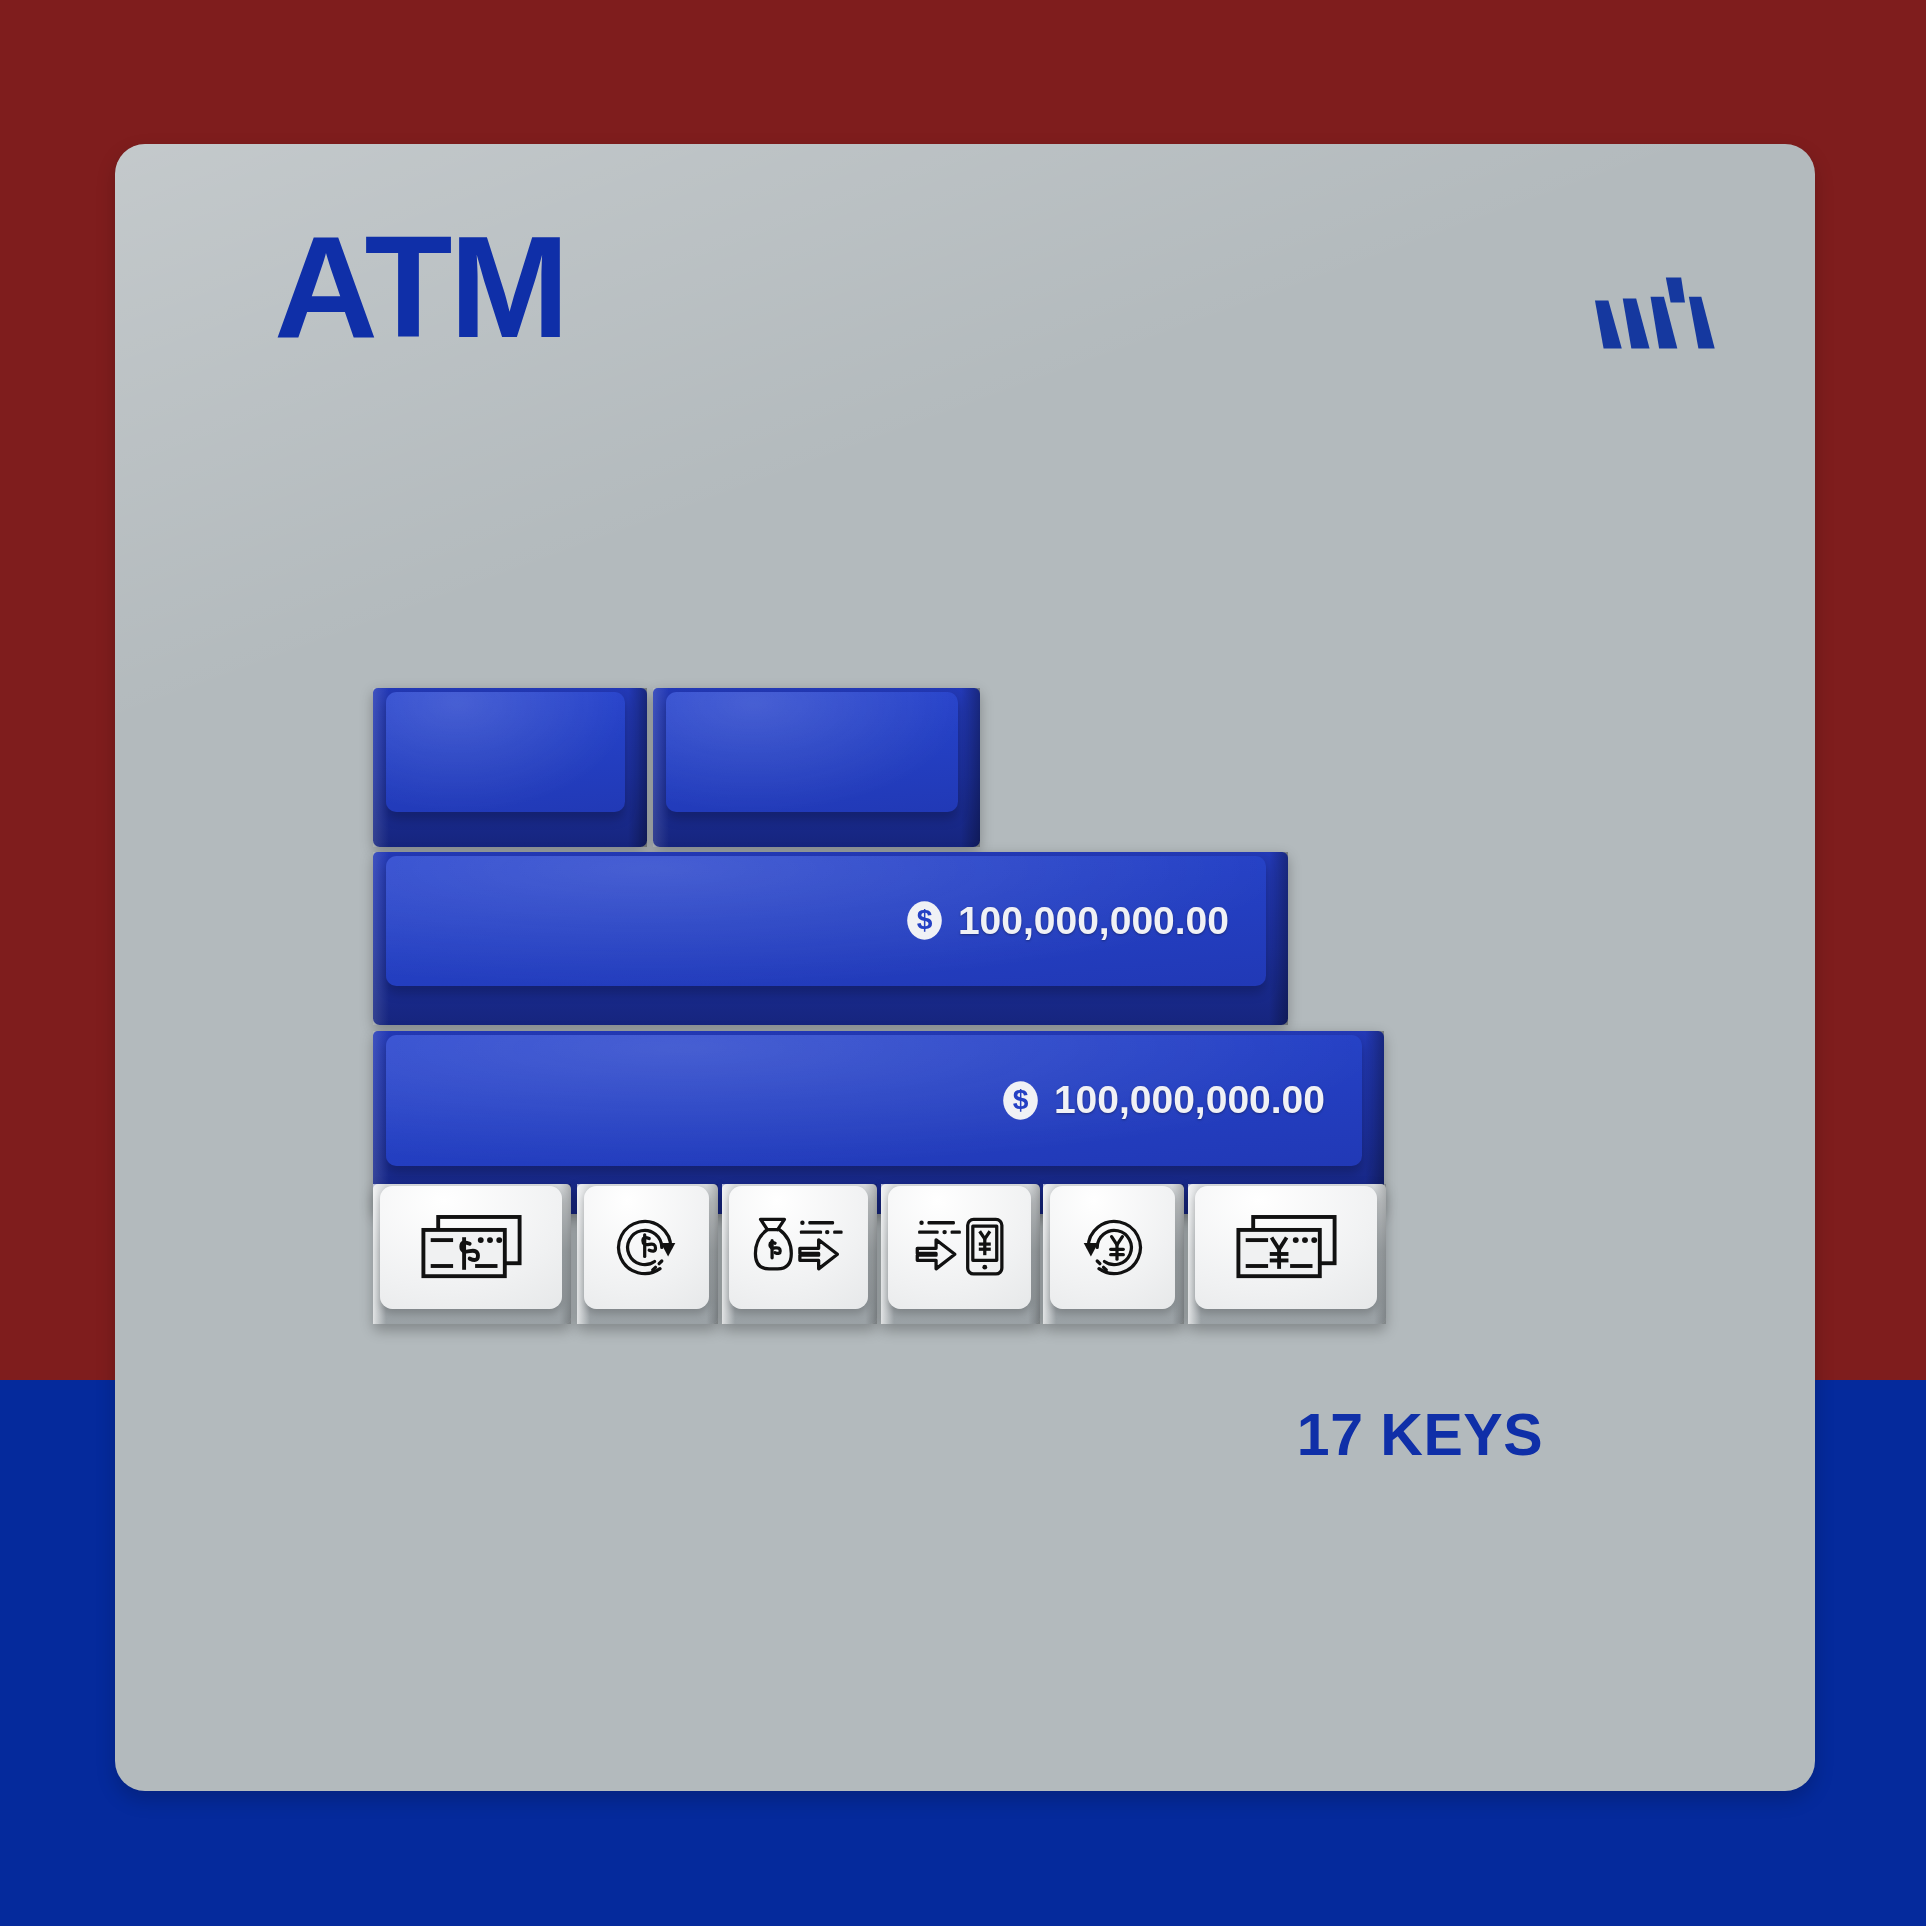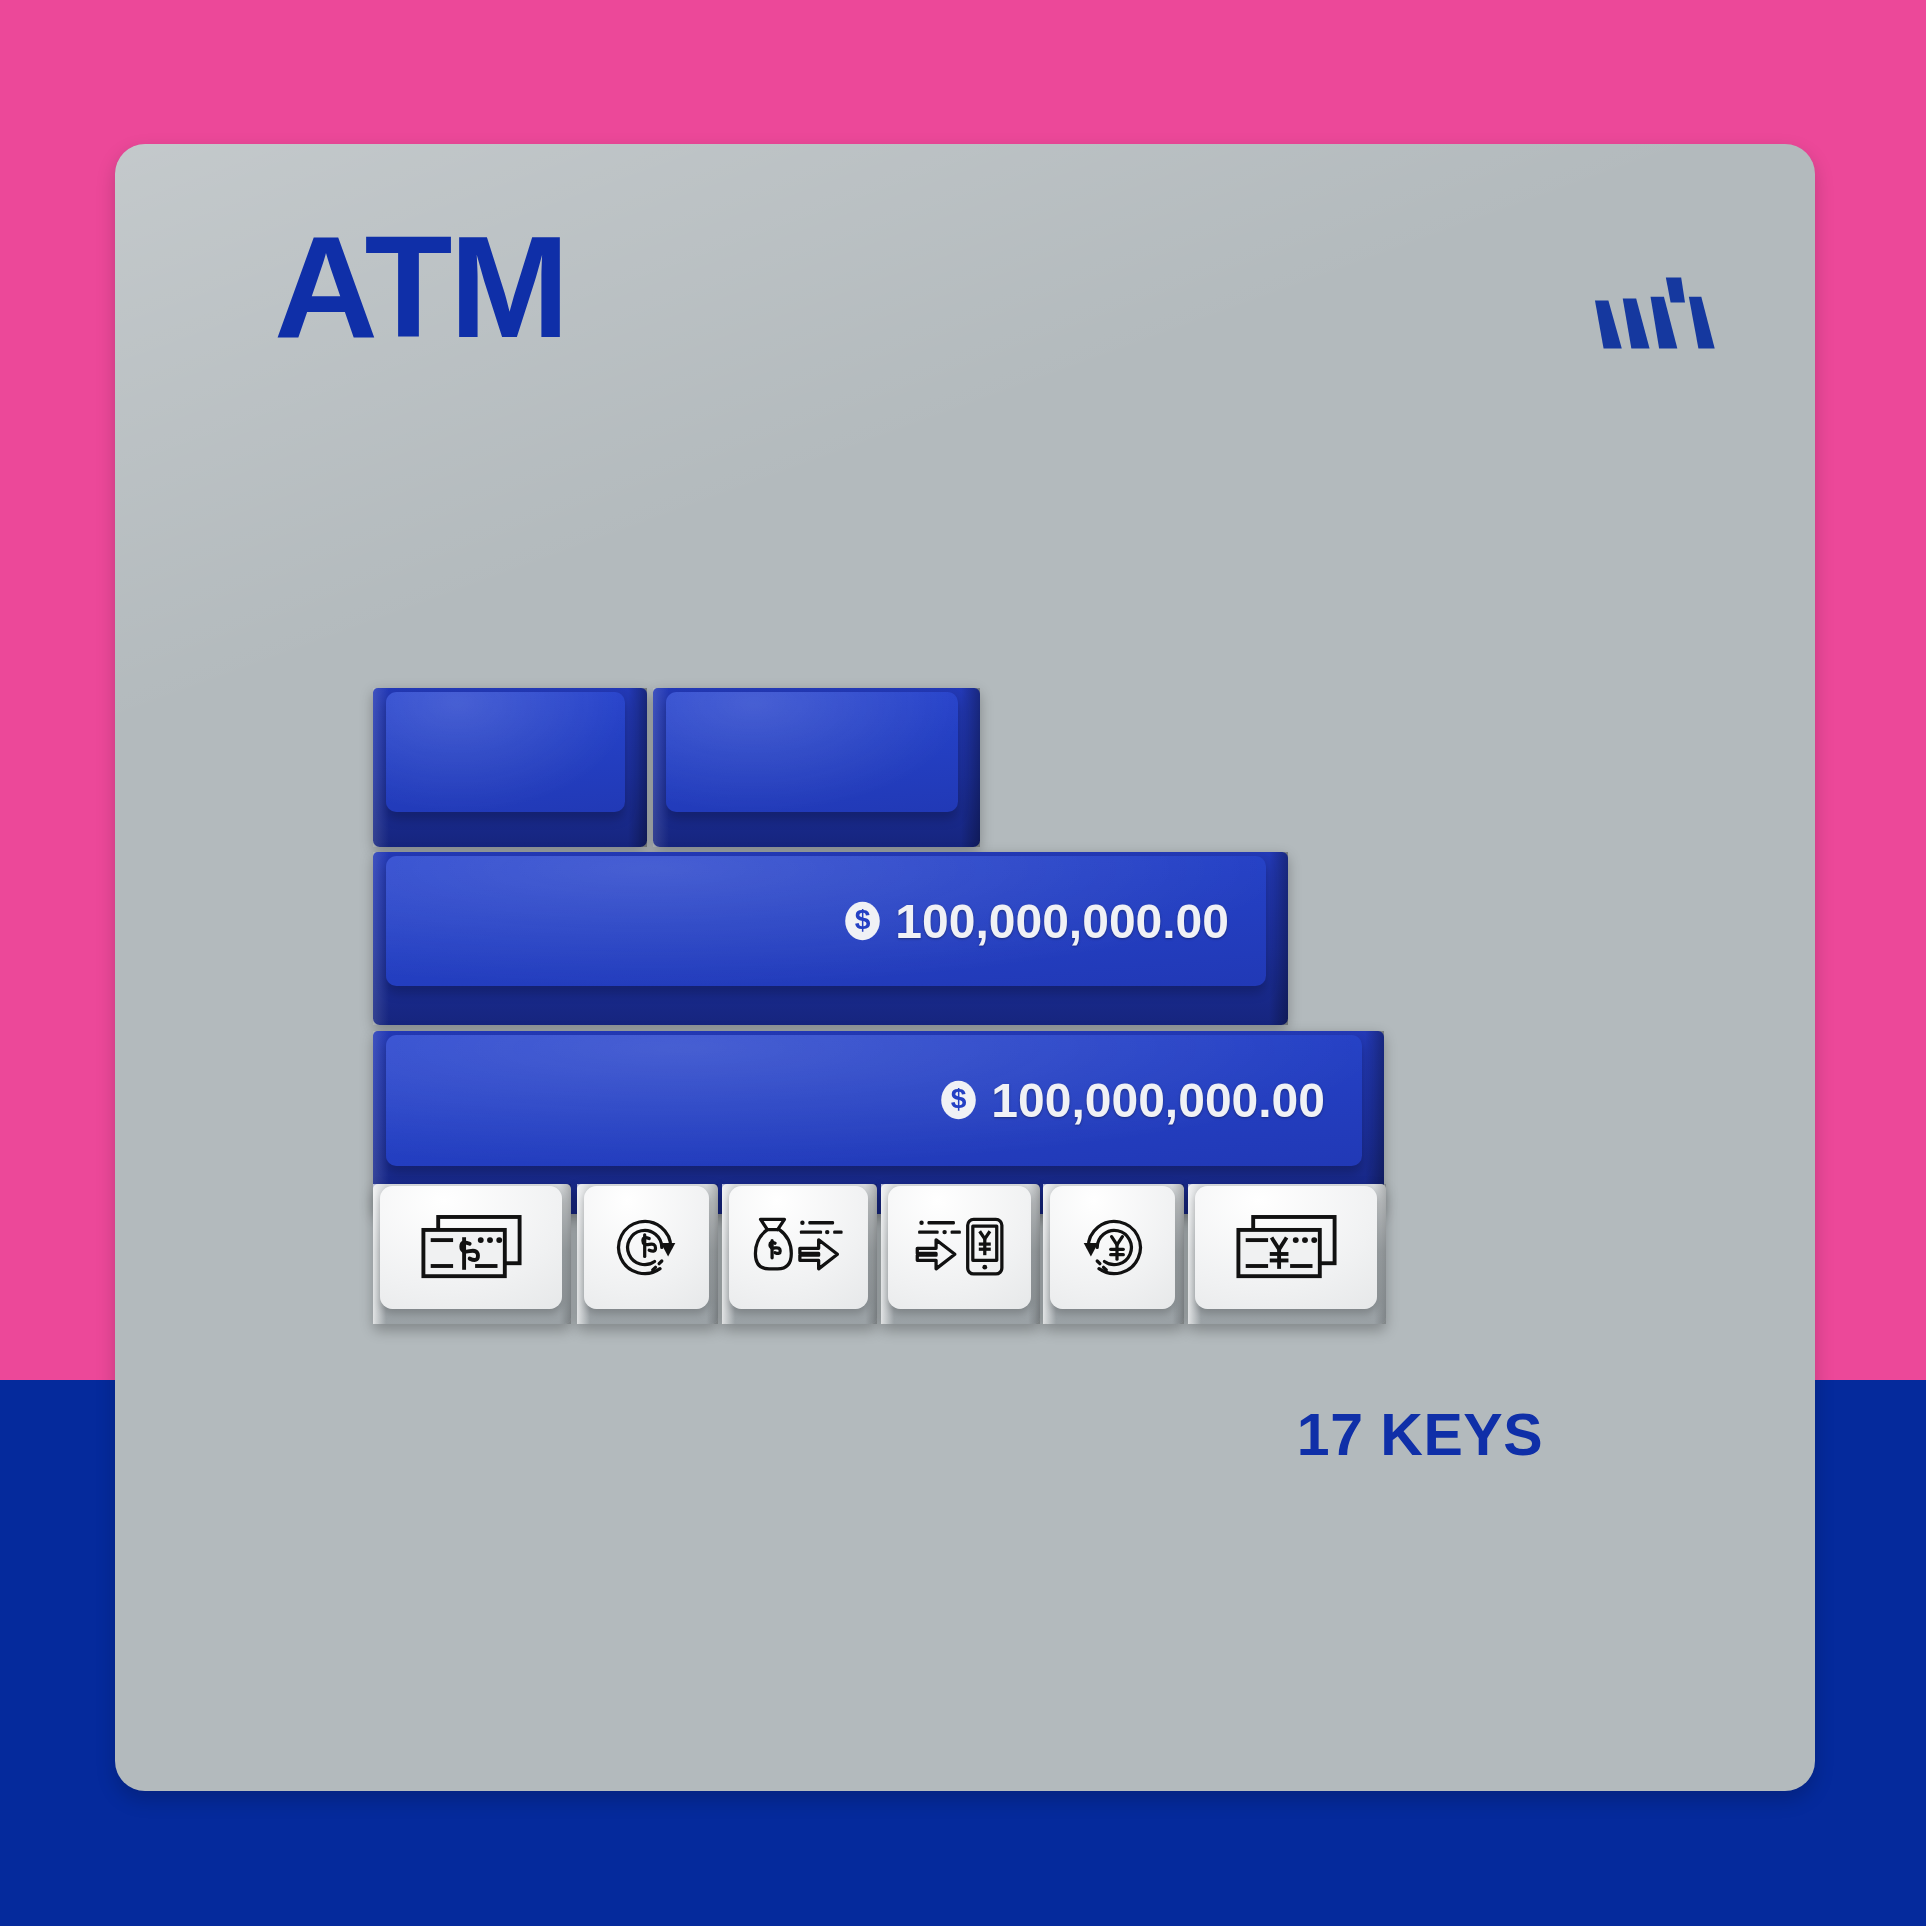--- a/index.html
+++ b/index.html
@@ -11,21 +11,21 @@
     width: 1926px;
     height: 1926px;
     font-family: "Liberation Sans", sans-serif;
     overflow: hidden;
   }
 
   #stage {
     position: relative;
     width: 1926px;
     height: 1380px;
-    background: #ec4899;
+    background: #7f1d1d;
   }
 
   
   #card {
     position: absolute;
     left: 115px;
     top: 144px;
     width: 1700px;
     height: 1647px;
     background: #b3babd;
@@ -116,21 +116,21 @@
     right: 37px;
     top: 50%;
     transform: translateY(-50%);
     display: flex;
     align-items: center;
     gap: 12.5px;
     white-space: nowrap;
   }
   .blue-cap .top .legend .amt {
     color: #f0f1f5;
-    font-size: 48px;
+    font-size: 39px;
     font-weight: 700;
     letter-spacing: 0px;
     text-shadow: 0 1.4px 2.4px rgba(0,0,0,0.35);
   }
   .coin-dollar {
     width: 41px; height: 41px;
     flex: 0 0 auto;
     display: block;
   }
 

